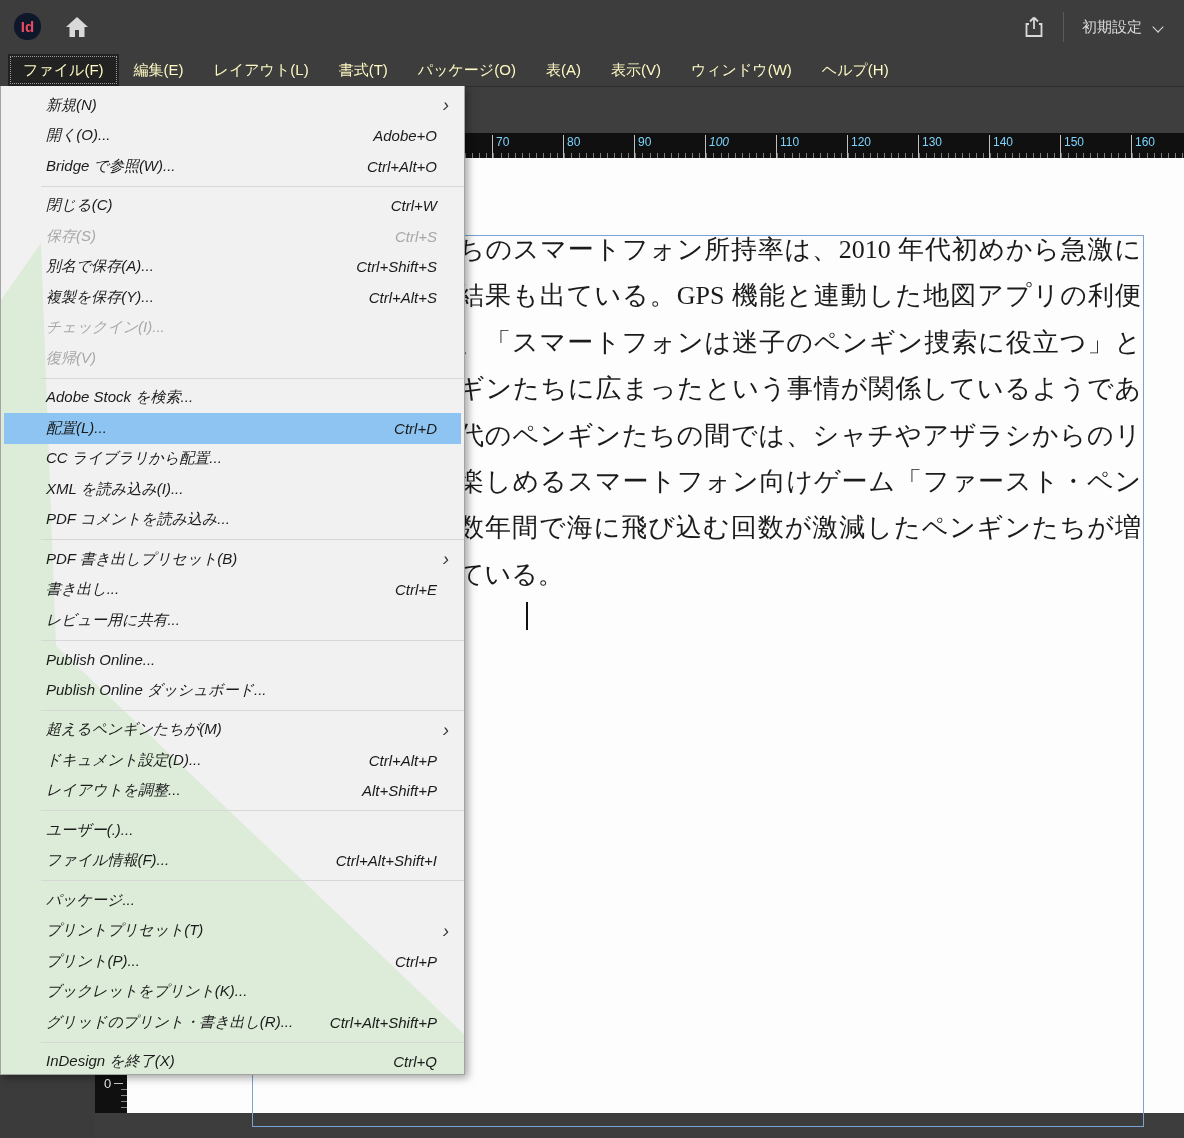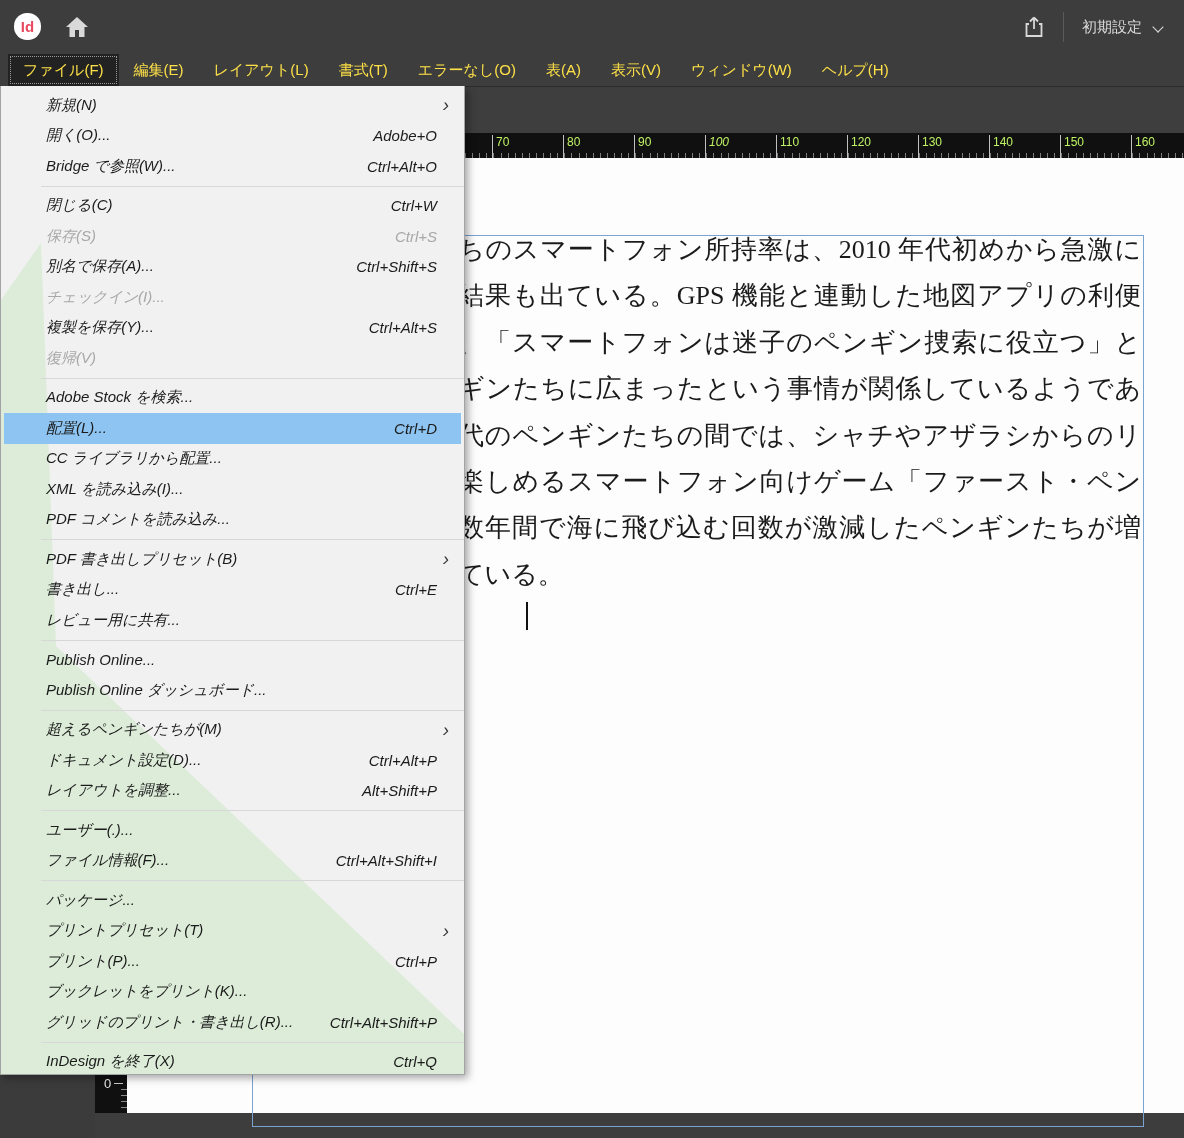--- a/index.html
+++ b/index.html
@@ -3,42 +3,42 @@
 <meta charset="utf-8">
 <style>
   html,body{margin:0;padding:0;}
   body{width:1184px;height:1138px;position:relative;overflow:hidden;
        background:#3d3d3d;font-family:"Liberation Sans","DejaVu Sans",sans-serif;
        -webkit-font-smoothing:antialiased;}
   .abs{position:absolute;}
 
   
   .top-bar{left:0;top:0;width:1184px;height:54px;background:#3d3d3d;border-bottom:1px solid #343434;z-index:110;}
-  .id-logo{left:14px;top:13px;width:27px;height:27px;background:#ffffff;border-radius:13px;
+  .id-logo{left:14px;top:13px;width:27px;height:27px;background:#0f172a;border-radius:13px;
            color:#e84b60;font-weight:bold;font-size:15px;display:flex;align-items:center;justify-content:center;}
   .home-btn{left:62px;top:12px;width:30px;height:30px;display:flex;align-items:center;justify-content:center;}
   .share-btn{left:1020px;top:13px;width:28px;height:28px;display:flex;align-items:center;justify-content:center;}
   .tb-divider{left:1063px;top:12px;width:1px;height:30px;background:#5a5a5a;}
   .workspace{left:1082px;top:15px;height:24px;display:flex;align-items:center;gap:12px;color:#dcdcdc;font-size:15px;}
 
   .chev{display:inline-block;width:7px;height:7px;border-right:1.6px solid currentColor;border-bottom:1.6px solid currentColor;transform:rotate(45deg);}
   .chev-left{display:inline-block;width:7px;height:7px;border-left:1.6px solid currentColor;border-bottom:1.6px solid currentColor;transform:rotate(45deg);}
 
   
   .menu-bar{left:0;top:54px;width:1184px;height:32px;background:#3d3d3d;display:flex;align-items:stretch;padding-left:8px;z-index:110;}
-  .mb-item{display:flex;align-items:center;padding:0 15px;color:#fde047;font-size:15px;white-space:nowrap;}
+  .mb-item{display:flex;align-items:center;padding:0 15px;color:#fef9c3;font-size:15px;white-space:nowrap;}
   .mb-item.active{background:#222222;outline:1px dotted #9a9a9a;outline-offset:-3px;}
 
   
   .control-strip{left:0;top:86px;width:1184px;height:47px;background:#3e3e3e;border-top:1px solid #2c2c2c;z-index:10;}
   .h-ruler{left:0;top:133px;width:1184px;height:25px;background:#101010;z-index:10;}
   .h-minor{position:absolute;left:465px;right:0;bottom:0;height:5px;
            background:repeating-linear-gradient(to right,#7d7d7d 0 1px,transparent 1px 7.1px);}
   .h-tick{position:absolute;top:2px;bottom:0;border-left:1px solid #c0c0c0;}
-  .h-tick-label{position:absolute;left:3px;top:0;color:#bef264;font-size:12px;}
+  .h-tick-label{position:absolute;left:3px;top:0;color:#7dd3fc;font-size:12px;}
 
   
   .doc-page{left:95px;top:158px;width:1089px;height:955px;background:#fdfdfd;z-index:1;}
   .text-frame{left:252px;top:235px;width:890px;height:890px;border:1.5px solid #7aa3d4;z-index:5;}
   .doc-text{left:458px;top:227px;width:683px;z-index:6;color:#1b1b1b;
             font-family:"Liberation Serif","DejaVu Serif",serif;font-size:26px;line-height:46.4px;}
   .text-line{height:46.4px;overflow:hidden;text-align:justify;text-align-last:justify;word-break:break-all;white-space:normal;}
   .text-line.last{text-align-last:left;}
   .caret{left:526px;top:602px;width:2px;height:28px;background:#111;z-index:7;}
 
@@ -207,26 +207,26 @@
       <span class="mi-shortcut">Ctrl+W</span>
     </div>
     <div class="mi disabled">
       <span class="mi-label">保存(S)</span>
       <span class="mi-shortcut">Ctrl+S</span>
     </div>
     <div class="mi">
       <span class="mi-label">別名で保存(A)...</span>
       <span class="mi-shortcut">Ctrl+Shift+S</span>
     </div>
+    <div class="mi">
+      <span class="mi-label">複製を保存(Y)...</span>
+      <span class="mi-shortcut">Ctrl+Alt+S</span>
+    </div>
     <div class="mi disabled">
       <span class="mi-label">チェックイン(I)...</span>
-    </div>
-    <div class="mi">
-      <span class="mi-label">複製を保存(Y)...</span>
-      <span class="mi-shortcut">Ctrl+Alt+S</span>
     </div>
     <div class="mi disabled">
       <span class="mi-label">復帰(V)</span>
     </div>
     <div class="menu-sep"></div>
     <div class="mi">
       <span class="mi-label">Adobe Stock を検索...</span>
     </div>
     <div class="mi highlighted">
       <span class="mi-label">配置(L)...</span>
@@ -325,18 +325,18 @@
     <span>初期設定</span>
     <span class="chev"></span>
   </div>
 </div>
 
 <div class="abs menu-bar" id="menu-bar">
     <div class="mb-item active">ファイル(F)</div>
     <div class="mb-item">編集(E)</div>
     <div class="mb-item">レイアウト(L)</div>
     <div class="mb-item">書式(T)</div>
-    <div class="mb-item">エラーなし(O)</div>
+    <div class="mb-item">パッケージ(O)</div>
     <div class="mb-item">表(A)</div>
     <div class="mb-item">表示(V)</div>
     <div class="mb-item">ウィンドウ(W)</div>
     <div class="mb-item">ヘルプ(H)</div>
   </div>
 
 </body></html>

